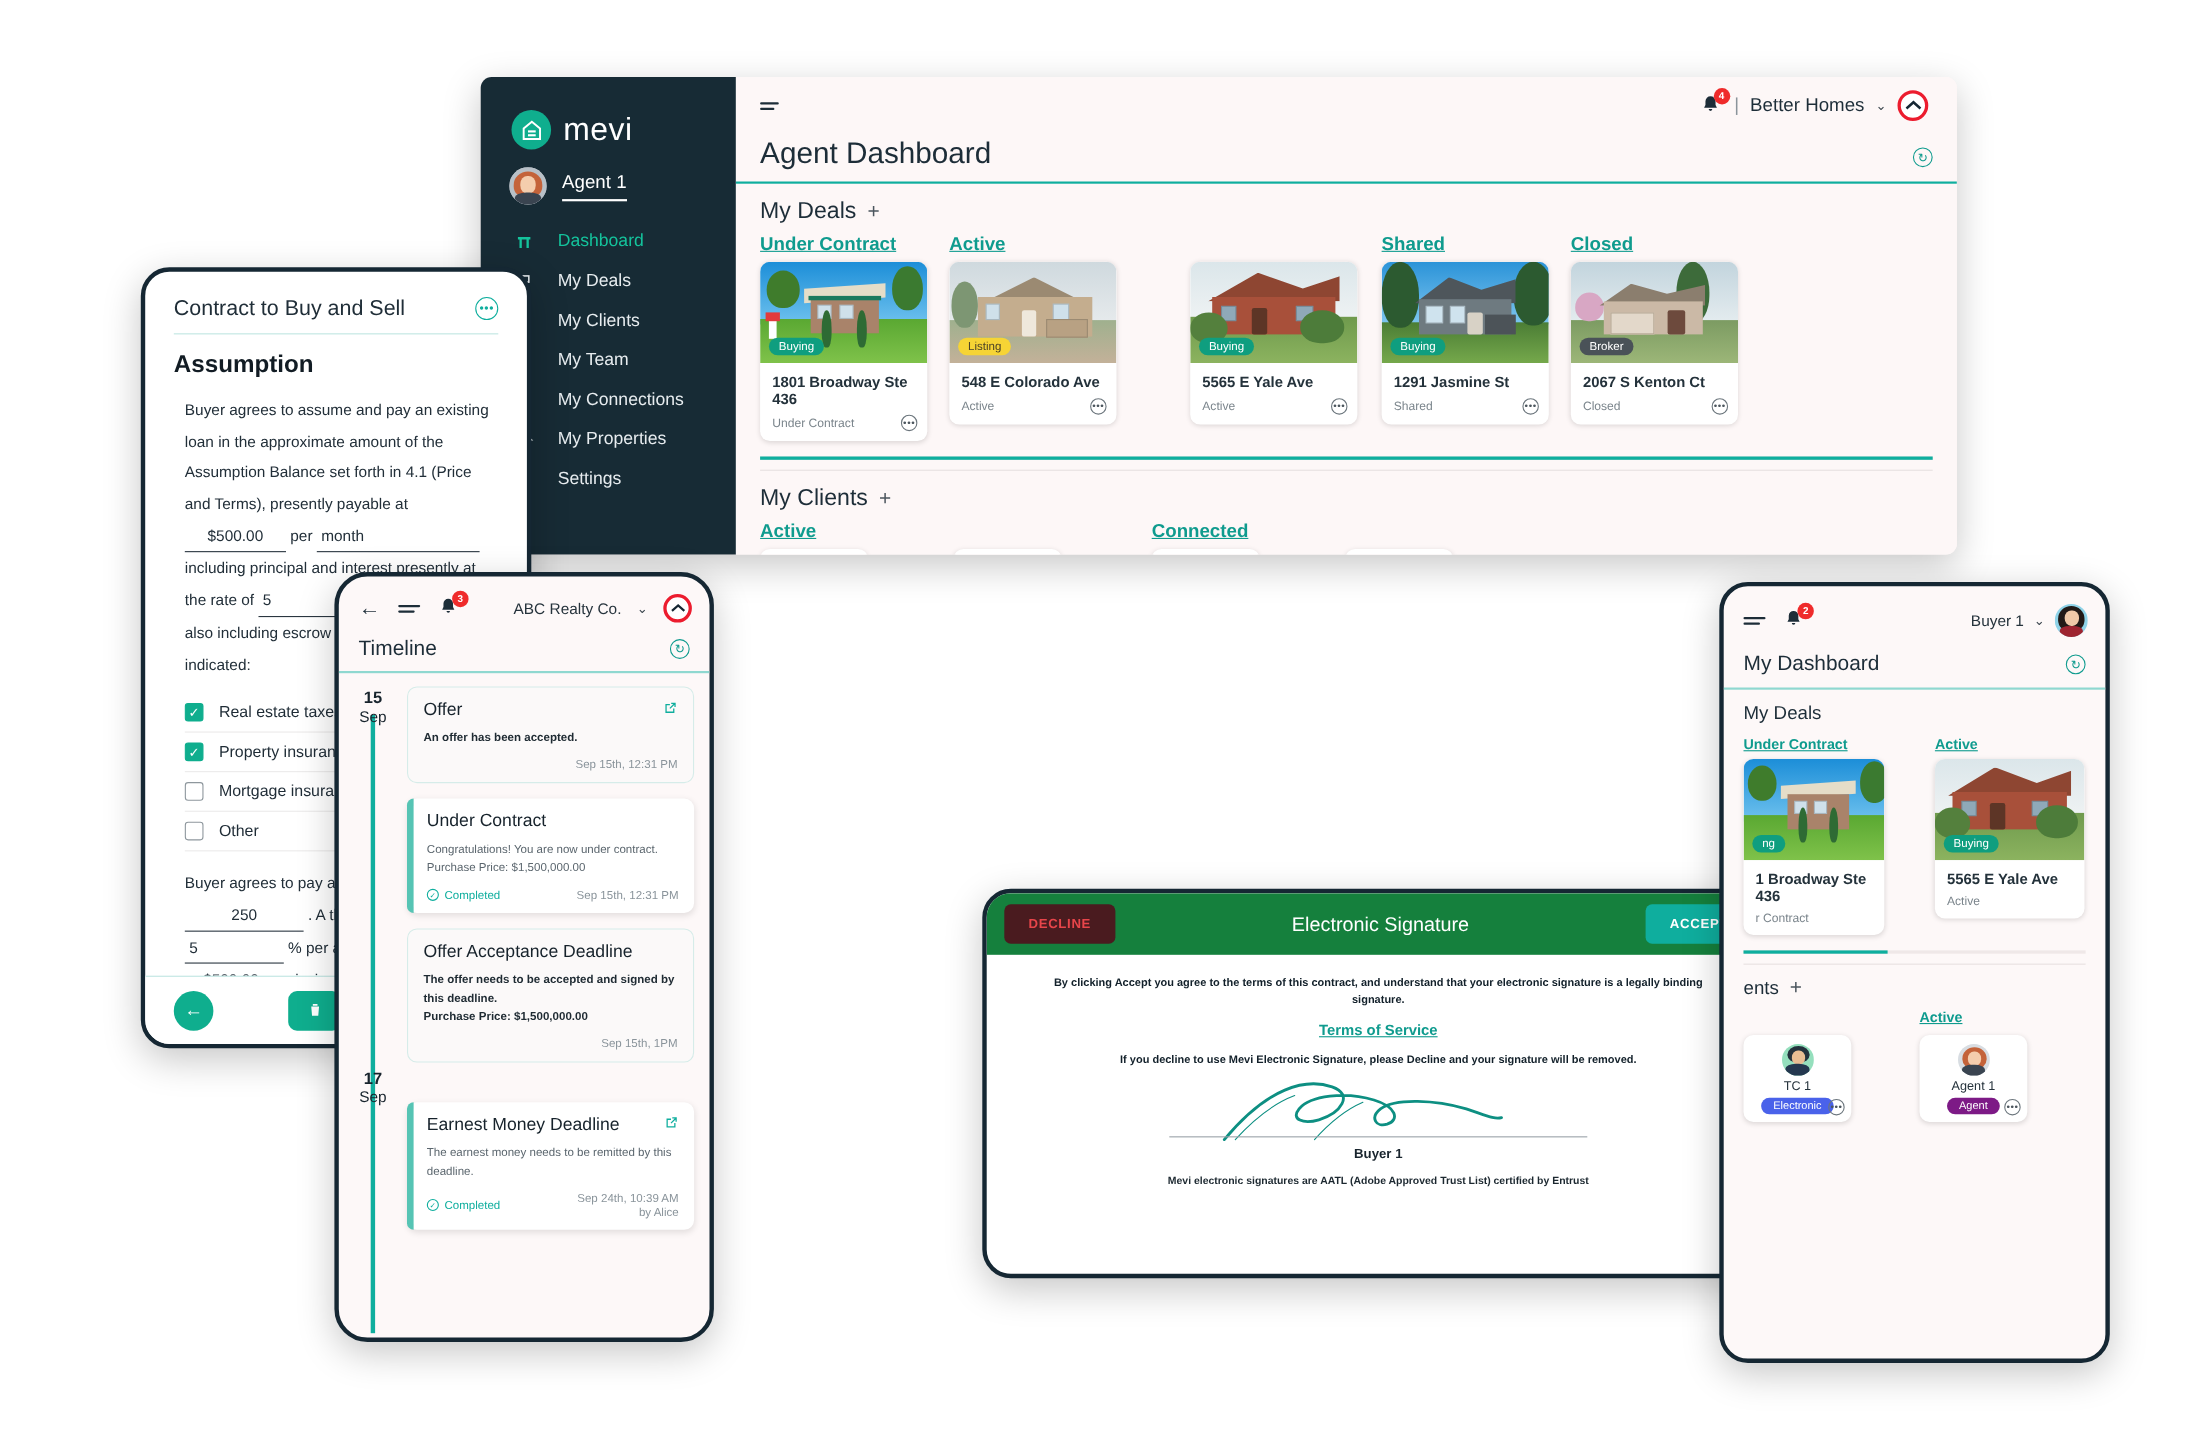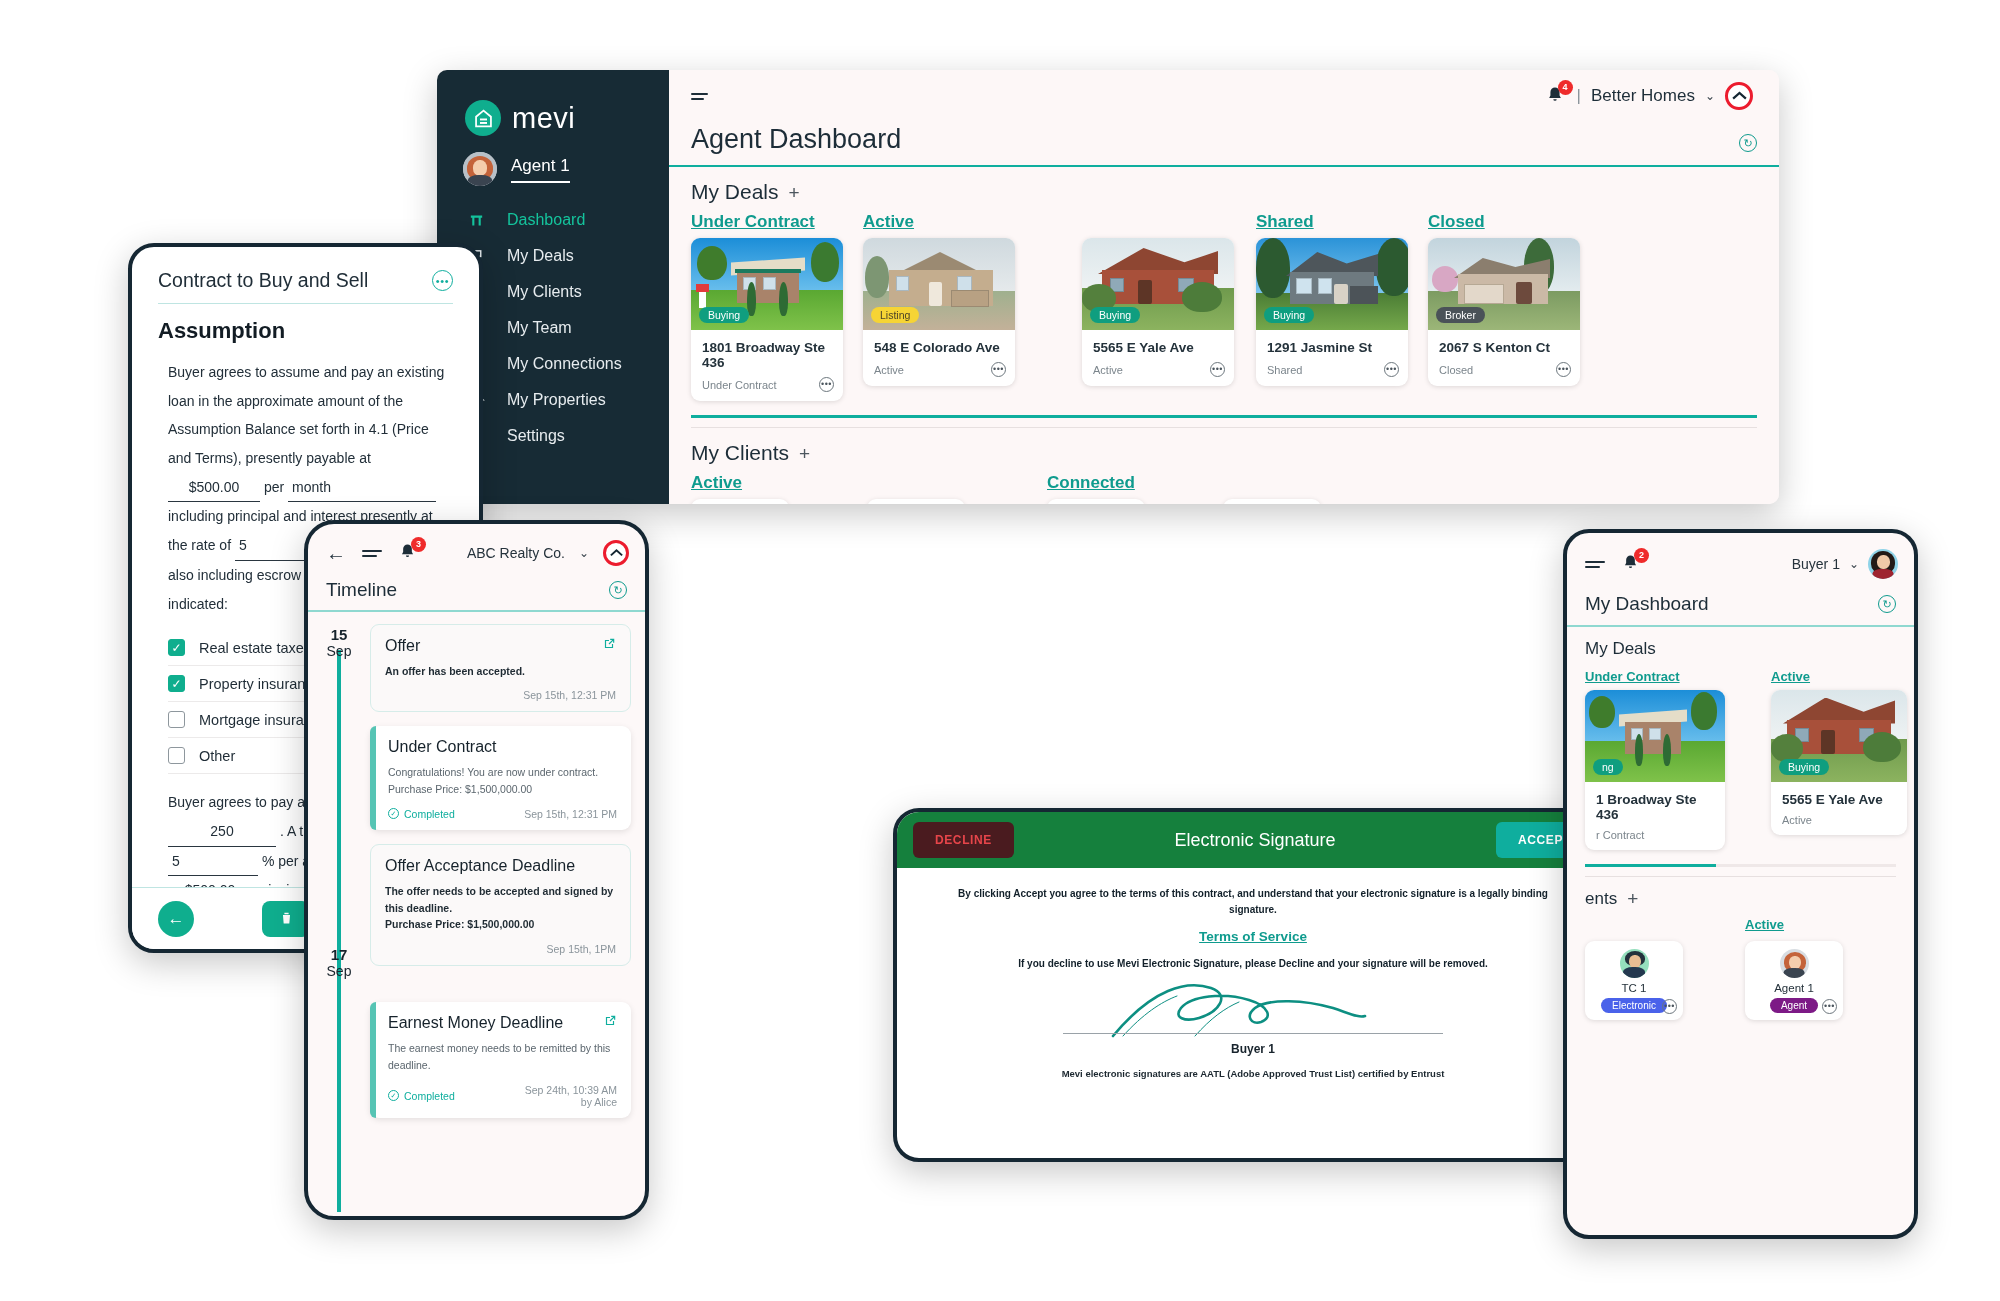--- a/index.html
+++ b/index.html
@@ -671,21 +671,21 @@
     </div>
     <div class="ph-rule"></div>
 
     <div class="tl-wrap">
       <div class="tl-dates">
         <div class="tl-line"></div>
         <div class="tl-date" style="top:2px;">
           <div class="tl-d-num">15</div>
           <div class="tl-d-mon">Sep</div>
         </div>
-        <div class="tl-date" style="top:322px;">
+        <div class="tl-date" style="top:348px;">
           <div class="tl-d-num">17</div>
           <div class="tl-d-mon">Sep</div>
         </div>
       </div>
 
       <div class="tl-cards">
 
         <div class="tl-card">
           <div class="tl-card-head">
             <span class="tl-card-title">Offer</span>
@@ -812,21 +812,21 @@
       <span class="tb-title">My Dashboard</span>
       <span class="refresh-ic" style="margin-top:0">↻</span>
     </div>
     <div class="ph-rule"></div>
 
     <div class="tb-sec">
       <div class="tb-sec-title">My Deals</div>
       <div style="display:flex; gap:46px; margin-top:10px;">
         <div>
           <div class="cat-label link-underline" style="font-size:13px;">Under Contract</div>
-          <div class="deal-card" style="width:140px; margin-top:4px;">
+          <div class="deal-card" style="width:128px; margin-top:4px;">
             <div class="deal-photo" style="height:92px">
               <span class="sky" style="height:62%;background:linear-gradient(#1c8ed8,#6fc2ee)"></span>
               <span class="ground" style="height:44%;background:linear-gradient(#5aa832,#7fc24a)"></span>
               <span class="tree" style="left:4px;top:6px;width:26px;height:32px;background:#3f7c2c"></span>
               <span class="roof" style="left:34px;top:22px;width:68px;height:12px;background:#e5ddc8;transform:skewY(-4deg)"></span>
               <span class="wall" style="left:40px;top:32px;width:56px;height:32px;background:#a9836a"></span>
               <span class="win" style="left:46px;top:38px;width:12px;height:12px"></span>
               <span class="win" style="left:64px;top:38px;width:12px;height:12px"></span>
               <span class="tree" style="left:50px;top:44px;width:8px;height:32px;background:#2e6b34;border-radius:50% 50% 40% 40%"></span>
               <span class="tree" style="left:78px;top:44px;width:8px;height:32px;background:#2e6b34;border-radius:50% 50% 40% 40%"></span>

